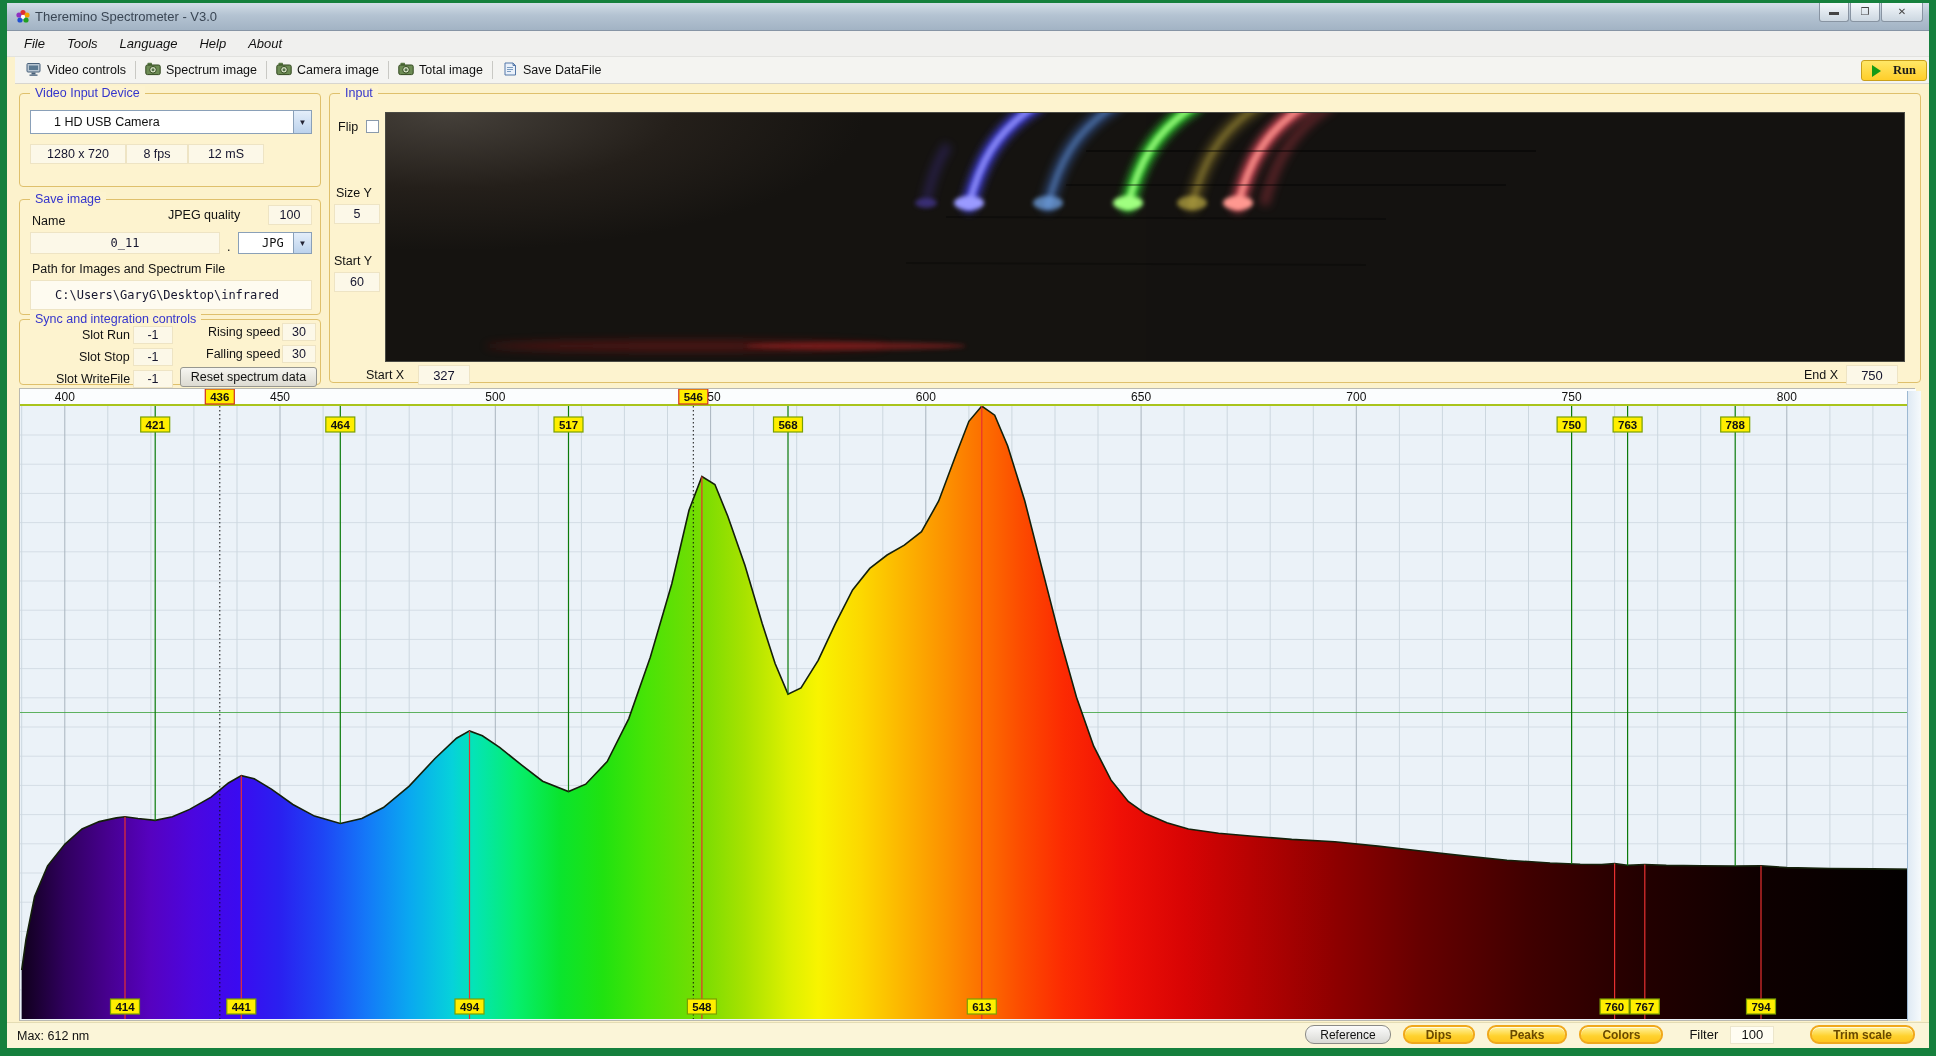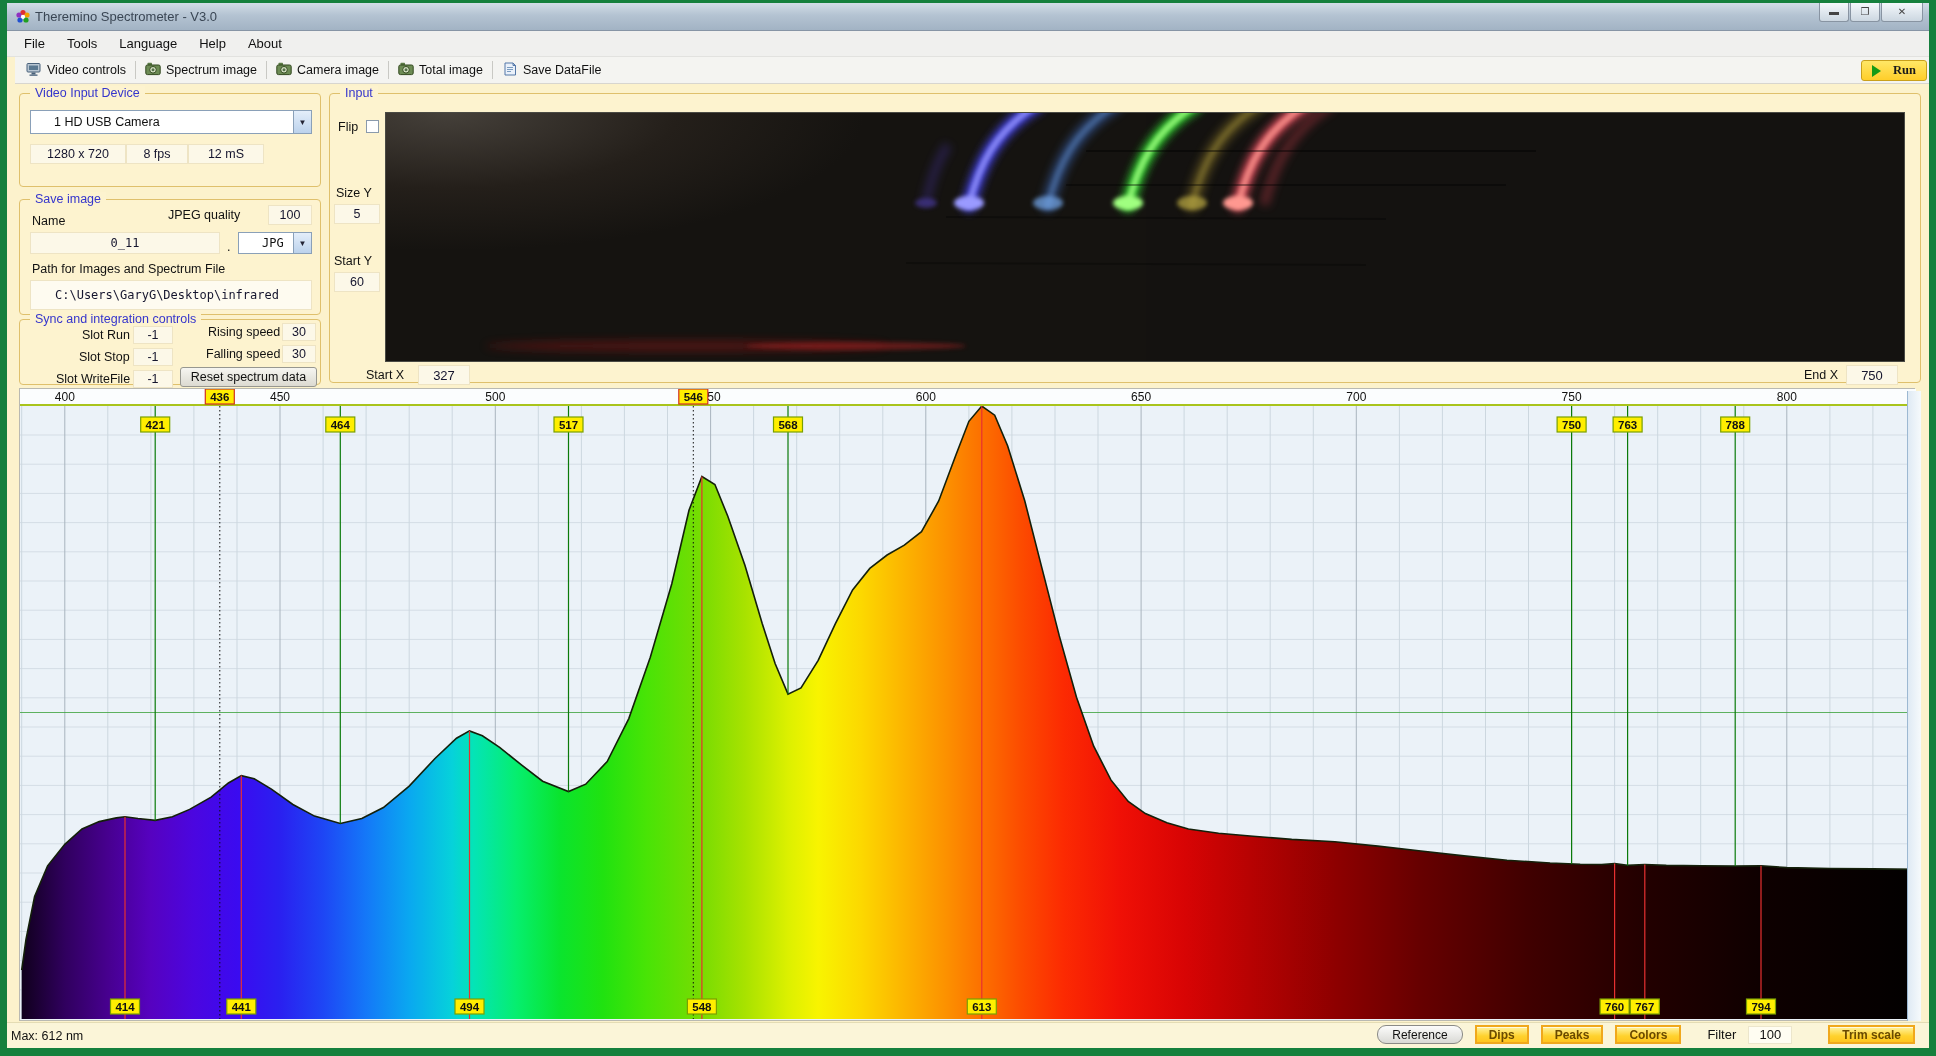--- a/index.html
+++ b/index.html
@@ -15,21 +15,21 @@
   #app-icon{position:absolute;left:8px;top:6px;width:16px;height:16px;}
   .winbtns{position:absolute;right:6px;top:0;height:19px;display:flex;}
   .winbtn{width:30px;height:19px;margin-left:1px;border:1px solid #8894a2;border-top:none;
     border-radius:0 0 3px 3px;background:linear-gradient(#f4f8fb,#ccd7e1);color:#444;
     font-size:10px;text-align:center;line-height:17px;}
   .winbtn.close{width:42px;}
 
   
   #menubar{position:absolute;left:0;top:28px;width:100%;height:26px;background:#f0f0ee;
     display:flex;align-items:center;padding-left:6px;border-bottom:1px solid #e2e2df;}
-  .menu-item{padding:16px 11px;font-size:13px;color:#111;}
+  .menu-item{padding:16px 11px;font-size:13px;color:#111;font-style:italic;}
 
   
   #toolbar{position:absolute;left:8px;top:54px;width:100%;height:27px;background:#f4f4f1;
     display:flex;align-items:center;padding-left:4px;border-bottom:1px solid #d8d6cf;}
   .tb-item{display:flex;align-items:center;gap:5px;padding:3px 7px;font-size:12.5px;color:#111;}
   .tb-sep{width:1px;height:18px;background:#c9c9c4;margin:0 2px;}
   #run-btn{position:absolute;right:10px;top:3px;width:66px;height:21px;border:1px solid #c9a01c;
     border-radius:3px;background:linear-gradient(#ffe766,#ffce2a);display:flex;align-items:center;
     justify-content:center;gap:12px;font-size:12.5px;font-weight:bold;color:#1a1a1a;font-family:Liberation Serif, serif;}
   .play-tri{width:0;height:0;border-left:9px solid #169a16;border-top:6px solid transparent;border-bottom:6px solid transparent;}
@@ -55,24 +55,24 @@
 
   
   #chart-wrap{position:absolute;left:12px;top:385px;width:1896px;height:633px;border:1px solid #b9b9b2;background:#ebf2f8;}
   #chart-svg{position:absolute;left:0;top:0;}
   #right-strip{position:absolute;right:8px;top:388px;width:14px;height:630px;
     background:linear-gradient(90deg,#dfeaf4,#f6fafc);border-left:1px solid #9cb8d2;}
 
   
   #statusbar{position:absolute;left:0;top:1019px;width:100%;height:26px;background:#fbf5d8;
     border-top:1px solid #e4dcb4;display:flex;align-items:center;}
-  #max-label{margin-left:4px;font-size:12.5px;color:#111;}
-  .yellowbtn{height:19px;border:2px solid #f0a81c;border-radius:0;
+  #max-label{margin-left:10px;font-size:12.5px;color:#111;}
+  .yellowbtn{height:19px;border:2px solid #f0a81c;border-radius:9px;
     background:linear-gradient(#fff3a0,#ffd22e 60%,#ffc51e);color:#6a4a00;font-weight:bold;
-    font-size:12px;display:flex;align-items:center;justify-content:center;padding:0 12px;
+    font-size:12px;display:flex;align-items:center;justify-content:center;padding:0 21px;
     box-shadow:inset 0 1px 0 #fffbe0;}
   .greybtn{height:19px;border:1px solid #8a8a86;border-radius:9px;
     background:linear-gradient(#fcfcfb,#d9d9d5);color:#111;font-size:12px;
     display:flex;align-items:center;justify-content:center;padding:0 14px;}
   .sb-right{position:absolute;right:14px;top:1022px;display:flex;align-items:center;gap:12px;}
   .filterbox{width:44px;height:18px;background:#fffdf2;border:1px solid #ece6cc;
     display:flex;align-items:center;justify-content:center;font-size:13px;color:#111;}
   .checkbox{width:13px;height:13px;background:#fff;border:1px solid #8a9aac;display:inline-block;}
 </style>
 </head>

